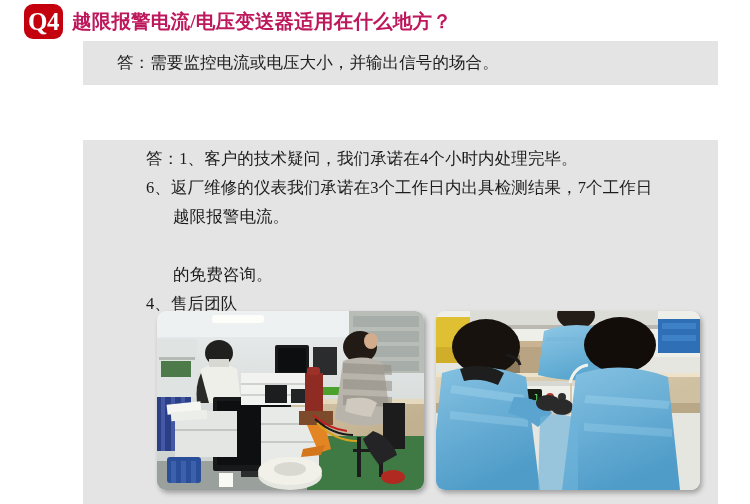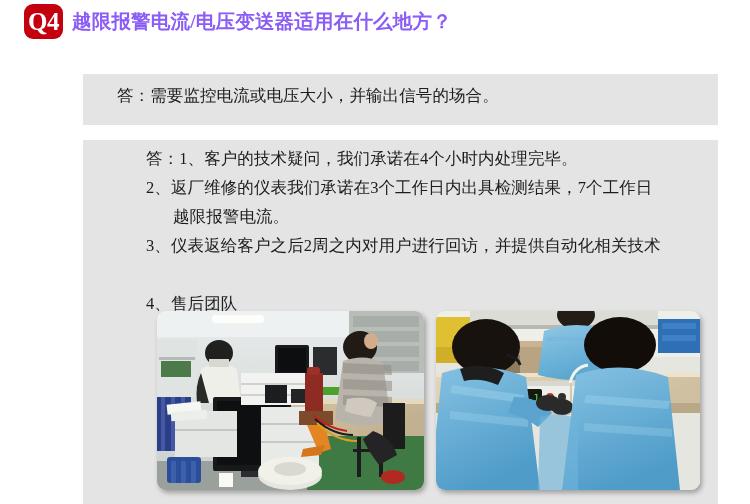--- a/index.html
+++ b/index.html
@@ -48,35 +48,34 @@
     letter-spacing: -0.5px;
     flex: none;
     box-sizing: border-box;
   }
 
   .qtitle {
     font-size: 19.5px;
     font-weight: 700;
     letter-spacing: 0.2px;
     white-space: nowrap;
-    color: #8b5cf6;
+    color: #be185d;
   }
 
   
   .panel {
     position: absolute;
     left: 83px;
     width: 635px;
     background: #e4e4e4;
     box-sizing: border-box;
   }
   .panel-q4 {
     top: 41px;
-    height: 51px;
-    margin-top: 33px;
+    height: 44px;
   }
   .panel-q5 {
     top: 140px;
     height: 428px;
   }
 
   .ans-line {
     position: absolute;
     font-size: 16.5px;
     line-height: 1;
@@ -128,23 +127,23 @@
     <div class="qtitle">越限报警电流/电压变送器适用在什么地方？</div>
   </div>
 
   <div class="panel panel-q4">
     <div class="ans-line q4-ans">答：需要监控电流或电压大小，并输出信号的场合。</div>
   </div>
 
 
   <div class="panel panel-q5">
     <div class="ans-line q5-l1">答：1、客户的技术疑问，我们承诺在4个小时内处理完毕。</div>
-    <div class="ans-line q5-l2">2、返厂维修的仪表我们承诺在3个工作日内出具检测结果，7个工作日</div>
+    <div class="ans-line q5-l2">6、返厂维修的仪表我们承诺在3个工作日内出具检测结果，7个工作日</div>
     <div class="ans-line q5-l3">越限报警电流。</div>
-    <div class="ans-line q5-l4">3、仪表返给客户之后2周之内对用户进行回访，并提供自动化相关技术</div>
+    <div class="ans-line q5-l5">的免费咨询。</div>
     <div class="ans-line q5-l6">4、售后团队</div>
 
     <div class="photo photo-1" style="top:171px; left:74px;">
       <svg viewBox="0 0 267 179" preserveAspectRatio="none" aria-hidden="true">
         <defs>
           <linearGradient id="wall1" x1="0" y1="0" x2="0" y2="1">
             <stop offset="0%" stop-color="#e9ecec"></stop>
             <stop offset="100%" stop-color="#c9cfcd"></stop>
           </linearGradient>
           <linearGradient id="desk1" x1="0" y1="0" x2="1" y2="0.4">

